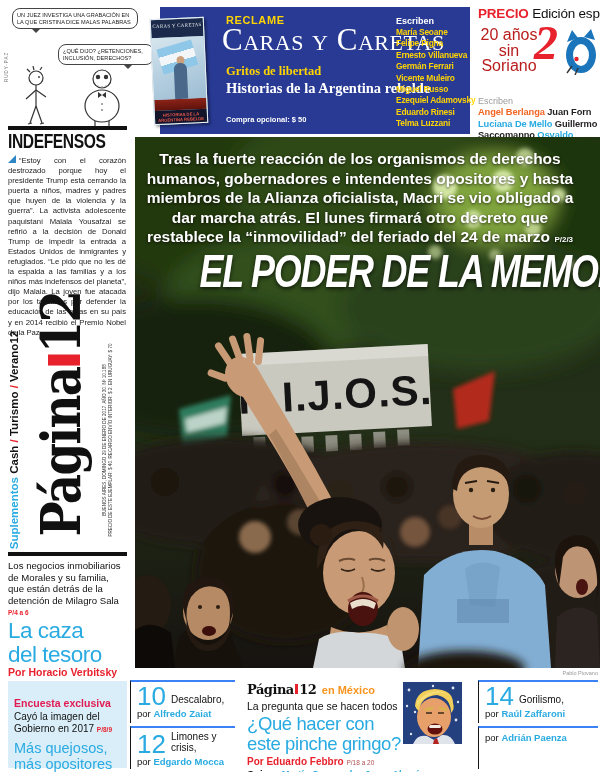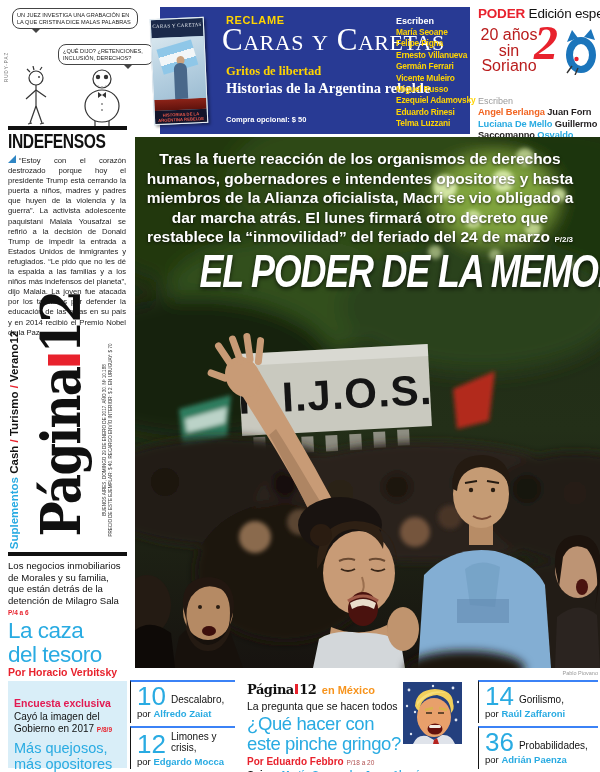--- a/index.html
+++ b/index.html
@@ -189,21 +189,21 @@
           <div class="cyc-author">Miguel Russo</div>
           <div class="cyc-author">Ezequiel Adamovsky</div>
           <div class="cyc-author">Eduardo Rinesi</div>
           <div class="cyc-author">Telma Luzzani</div>
         </div>
     </div>
   </div>
 
   <div class="radar">
     <div class="radar-head">
-      <span class="radar-brand">PODER</span>
+      <span class="radar-brand">PRECIO</span>
       <span class="radar-edition">Edición especial</span>
     </div>
     <div class="radar-main">
       <div class="radar-lines">
         <div>20 años</div>
         <div>sin</div>
         <div>Soriano</div>
       </div>
       <div class="radar-two">2</div>
       <svg class="radar-zero" width="34" height="46" viewBox="0 0 34 46">
@@ -463,21 +463,17 @@
 
   <div class="b-col3">
       <div class="idx-item">
         <div class="idx-row">
           <span class="idx-num">14</span>
           <span class="idx-title">Gorilismo,</span>
         </div>
         <div class="idx-by"><span>por </span><span class="idx-author">Raúl Zaffaroni</span></div>
       </div>
       <div class="idx-item">
-        <div class="idx-row">
-          <span class="idx-num">36</span>
-          <span class="idx-title">Probabilidades,</span>
-        </div>
         <div class="idx-by"><span>por </span><span class="idx-author">Adrián Paenza</span></div>
       </div>
     </div>
 
 </div>
 
 </body></html>

